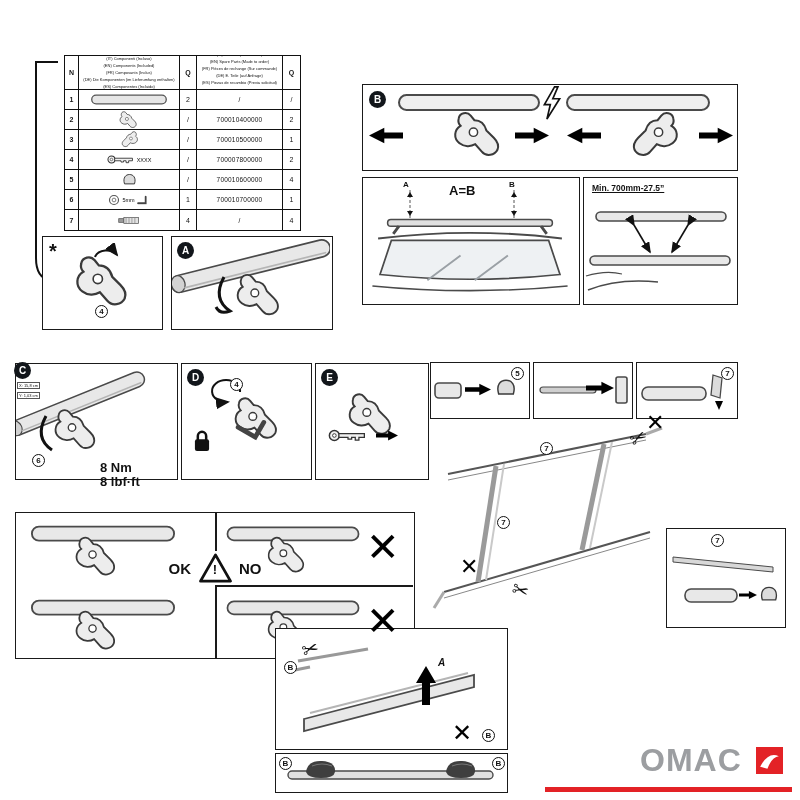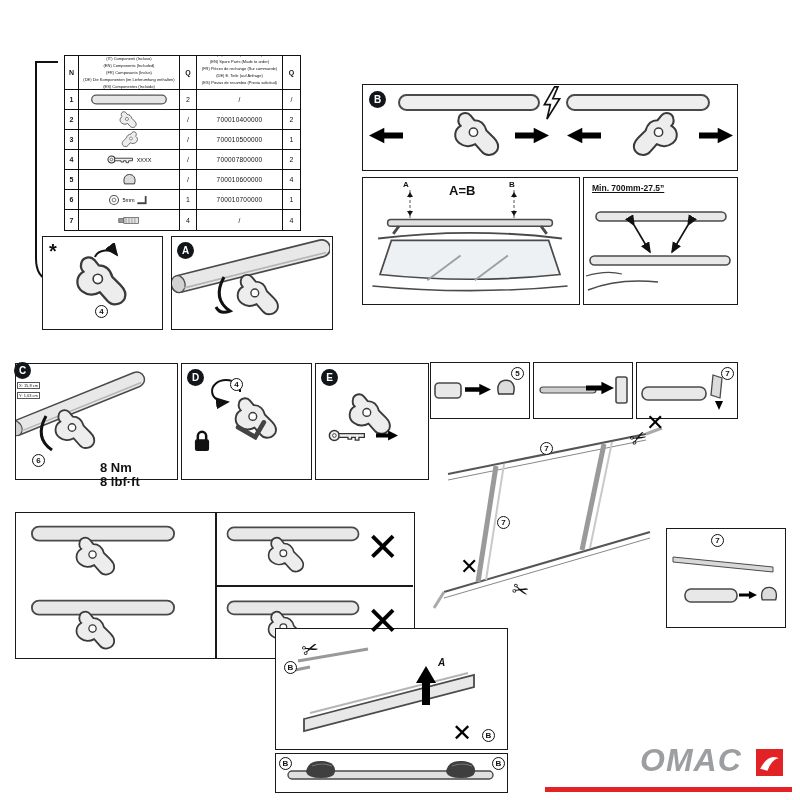--- a/index.html
+++ b/index.html
@@ -29,21 +29,21 @@
   .hlines div{font-size:4px;line-height:1.25;white-space:nowrap;}
   .hcode{font-size:4px;width:100%;text-align:center;margin-top:1px;}
   .tinytag{position:absolute;border:.6px solid #555;background:#fff;font-size:4px;line-height:1.3;
            padding:0 1px;z-index:3;white-space:nowrap;}
   .torque{position:absolute;font-weight:bold;font-size:13px;line-height:1.1;z-index:3;}
   .okno{position:absolute;left:50%;top:38px;transform:translateX(-50%);display:flex;align-items:center;
         gap:7px;background:#fff;padding:2px 6px;z-index:5;}
   .okno .word{font-size:15px;font-weight:bold;}
   .tri{position:relative;width:34px;height:30px;}
   .tri .bang{position:absolute;left:0;right:0;top:9px;text-align:center;font-size:13px;font-weight:bold;}
-  .brand{position:absolute;left:640px;top:744px;display:flex;align-items:flex-end;gap:14px;z-index:5;font-style:italic;}
+  .brand{position:absolute;left:640px;top:744px;display:flex;align-items:center;gap:14px;z-index:5;}
   .brand-name{font-size:32px;font-weight:bold;color:#9C9EA1;letter-spacing:1px;line-height:1;}
   .brand-bar{position:absolute;left:545px;top:787px;width:247px;height:5px;background:#E32226;z-index:5;}
   .dimlabel{position:absolute;font-size:8px;font-weight:bold;z-index:3;}
   .aeqb{position:absolute;font-size:13px;font-weight:bold;z-index:3;}
   .minspan{position:absolute;font-size:8.5px;font-weight:bold;text-decoration:underline;z-index:3;white-space:nowrap;}
   .stepA{position:absolute;font-size:10px;font-weight:bold;font-style:italic;z-index:3;}
   .starmark{position:absolute;font-size:20px;font-weight:bold;z-index:4;line-height:1;}
   svg{display:block;}
 </style>
 </head>
@@ -409,20 +409,30 @@
       </svg>
     <svg class="abs" style="left:208px;top:8px;" width="138" height="56" viewBox="0 0 160 62">
         <use href="#sym-fit"></use>
       </svg>
     <svg class="abs" style="left:208px;top:82px;" width="138" height="56" viewBox="0 0 160 62">
         <use href="#sym-fit"></use>
       </svg>
     <div class="xmark" style="left:350px;top:14px;font-size:40px;">✕</div>
     <div class="xmark" style="left:350px;top:88px;font-size:40px;">✕</div>
 
+    <div class="okno">
+      <span class="word">OK</span>
+      <span class="tri">
+        <svg width="34" height="30" viewBox="0 0 36 32">
+          <path d="M18 2 L34 30 H2 Z" fill="#fff" stroke="#111" stroke-width="3" stroke-linejoin="round"></path>
+        </svg>
+        <span class="bang">!</span>
+      </span>
+      <span class="word">NO</span>
+    </div>
   </div>
 
   <div class="panel" style="left:275px;top:628px;width:233px;height:122px;">
     <svg class="abs" style="left:0;top:0;" width="229" height="118" viewBox="0 0 229 118">
       <path d="M22 32 L92 20" stroke="#999" stroke-width="3" fill="none"></path>
       <path d="M14 42 l20 -4" stroke="#999" stroke-width="3" fill="none"></path>
       <path d="M28 90 L198 46 L198 58 L28 102 Z" fill="#e8e8e8" stroke="#4a4a4a" stroke-width="1.8"></path>
       <path d="M34 84 L192 44" stroke="#b5b5b5" stroke-width="2" fill="none"></path>
       <path d="M146 76 V54 h-6 l10 -17 10 17 h-6 v22 z" fill="#000"></path>
     </svg>

